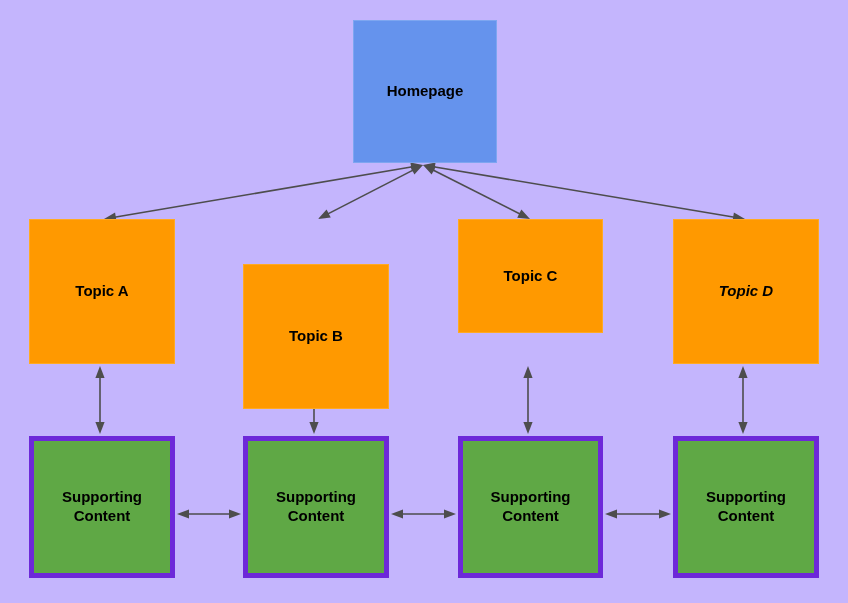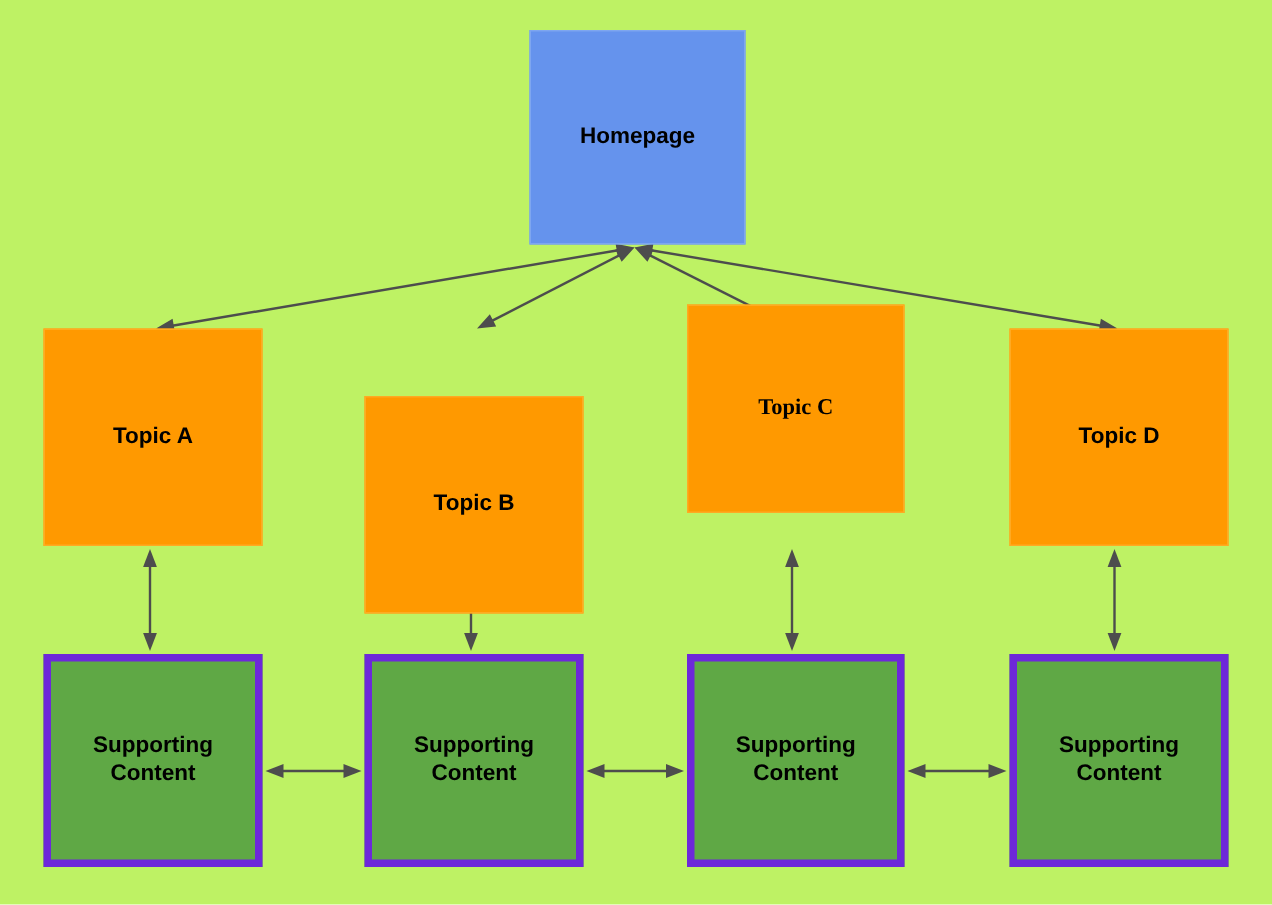--- a/index.html
+++ b/index.html
@@ -7,21 +7,21 @@
     padding: 0;
     background: #ffffff;
   }
   body {
     font-family: "Liberation Sans", sans-serif;
   }
   #canvas {
     position: relative;
     width: 848px;
     height: 603px;
-    background: #bef264;
+    background: #c4b5fd;
     overflow: hidden;
   }
   .node {
     position: absolute;
     display: flex;
     align-items: center;
     justify-content: center;
     text-align: center;
     color: #000000;
     font-weight: bold;
@@ -122,24 +122,24 @@
   <div class="node homepage" style="left: 353px; top: 20px; width: 144px; height: 143px; background: rgb(101, 147, 237);">
     <span class="label">Homepage</span>
   </div>
 
   <div class="node topic" style="left: 29px; top: 219px; width: 146px; height: 145px; background: rgb(255, 153, 0);">
     <span class="label">Topic A</span>
   </div>
   <div class="node topic" style="left: 243px; top: 219px; width: 146px; height: 145px; background: rgb(255, 153, 0); margin-top: 45px;">
     <span class="label">Topic B</span>
   </div>
-  <div class="node topic" style="left: 458px; top: 203px; width: 145px; height: 139px; background: rgb(255, 153, 0); font-family: Liberation Serif, serif;">
+  <div class="node topic" style="left: 458px; top: 219px; width: 145px; height: 114px; background: rgb(255, 153, 0);">
     <span class="label">Topic C</span>
   </div>
-  <div class="node topic" style="left: 673px; top: 219px; width: 146px; height: 145px; background: rgb(255, 153, 0);">
+  <div class="node topic" style="left: 673px; top: 219px; width: 146px; height: 145px; background: rgb(255, 153, 0); font-style: italic;">
     <span class="label">Topic D</span>
   </div>
 
   <div class="node support" style="left: 29px; top: 436px; width: 146px; height: 142px; background: rgb(95, 168, 69);">
     <span class="label">Supporting
 Content</span>
   </div>
   <div class="node support" style="left: 243px; top: 436px; width: 146px; height: 142px; background: rgb(95, 168, 69);">
     <span class="label">Supporting
 Content</span>

